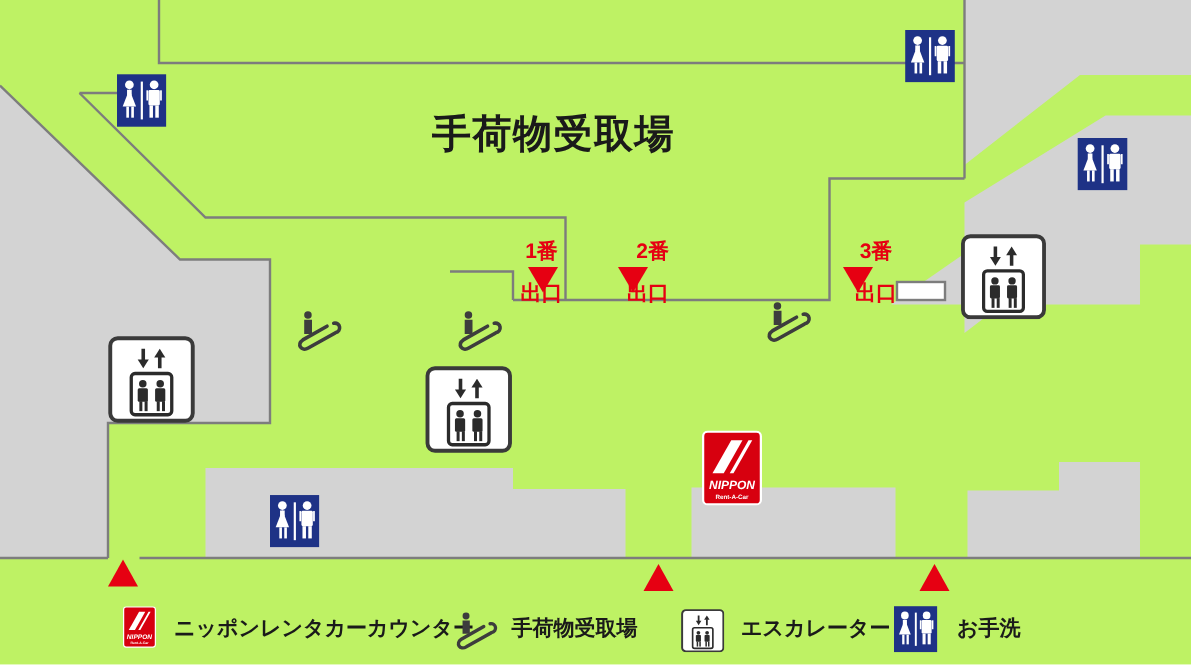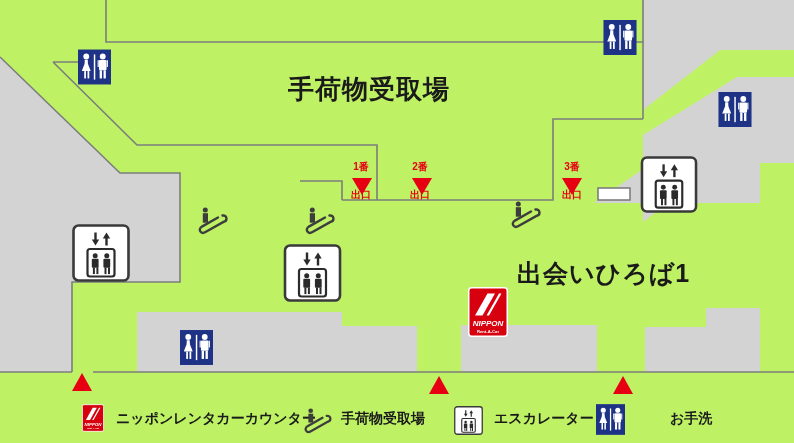--- a/index.html
+++ b/index.html
@@ -13,21 +13,21 @@
   }
   html,body{margin:0;padding:0;background:#fff;}
   #stage{
     position:relative;width:794px;height:443px;overflow:hidden;background:#bef264;
     font-family:"Liberation Sans","DejaVu Sans",sans-serif;
   }
   #stage svg.mapsvg{position:absolute;left:0;top:0;}
   .map-label{position:absolute;font-weight:bold;color:var(--ink);white-space:nowrap;letter-spacing:1px;}
   .exit-label{
     position:absolute;width:52px;text-align:center;color:var(--red);
-    font-weight:bold;font-size:10px;line-height:14px;white-space:pre-line;
+    font-weight:bold;font-size:14px;line-height:14px;white-space:pre-line;
   }
   .tri-down{position:absolute;width:0;height:0;
     border-left:10px solid transparent;border-right:10px solid transparent;
     border-top:17px solid var(--red);}
   .tri-up{position:absolute;width:0;height:0;
     border-left:10px solid transparent;border-right:10px solid transparent;
     border-bottom:18px solid var(--red);}
   .legend-label{position:absolute;top:410px;font-size:14px;font-weight:bold;color:var(--ink);white-space:nowrap;}
   .icon-wrap{position:absolute;line-height:0;}
 </style>
@@ -107,35 +107,34 @@
       <path d="M342,200 H553 V119 H643"></path>
       <path d="M300,181 H342 V200"></path>
       <path d="M643,0 V119"></path>
       <path d="M0,372 H72"></path>
       <path d="M93,372 H794"></path>
       <rect x="598" y="188" width="32" height="12" fill="#fff"></rect>
     </g>
   </svg>
 
   <div class="map-label" style="left:288px;top:72px;font-size:26px;">手荷物受取場</div>
-  <div class="map-label" style="left:517px;top:257px;font-size:25px;">出会いひろば1</div>
 
   <div class="exit-label" style="left:335px;top:146px;">
     <span>1番</span><br>
     <span>出口</span>
   </div>
   <div class="tri-down" style="left:352px;top:178px;"></div>
 
-  <div class="exit-label" style="left:394px;top:146px;">
+  <div class="exit-label" style="left:394px;top:146px;text-align:right;">
     <span>2番</span><br>
     <span>出口</span>
   </div>
   <div class="tri-down" style="left:412px;top:178px;"></div>
 
-  <div class="exit-label" style="left:546px;top:146px;">
+  <div class="exit-label" style="left:558px;top:146px;">
     <span>3番</span><br>
     <span>出口</span>
   </div>
   <div class="tri-down" style="left:562px;top:178px;"></div>
 
   <div class="tri-up" style="left:72px;top:373px;"></div>
   <div class="tri-up" style="left:429px;top:376px;"></div>
   <div class="tri-up" style="left:613px;top:376px;"></div>
 
   <div class="icon-wrap" style="left:78px;top:49px;">
@@ -202,16 +201,16 @@
     <div class="icon-wrap" style="left:454px;top:406px;">
       <svg width="29" height="29">
           <use href="#sym-elevator"></use>
         </svg></div>
     <div class="legend-label" style="left:494px;">エスカレーター</div>
 
     <div class="icon-wrap" style="left:596px;top:404px;">
       <svg width="29" height="31">
           <use href="#sym-restroom"></use>
         </svg></div>
-    <div class="legend-label" style="left:670px;">お手洗</div>
+    <div class="legend-label" style="left:638px;">お手洗</div>
   </div>
 
 </div>
 
 </body></html>

